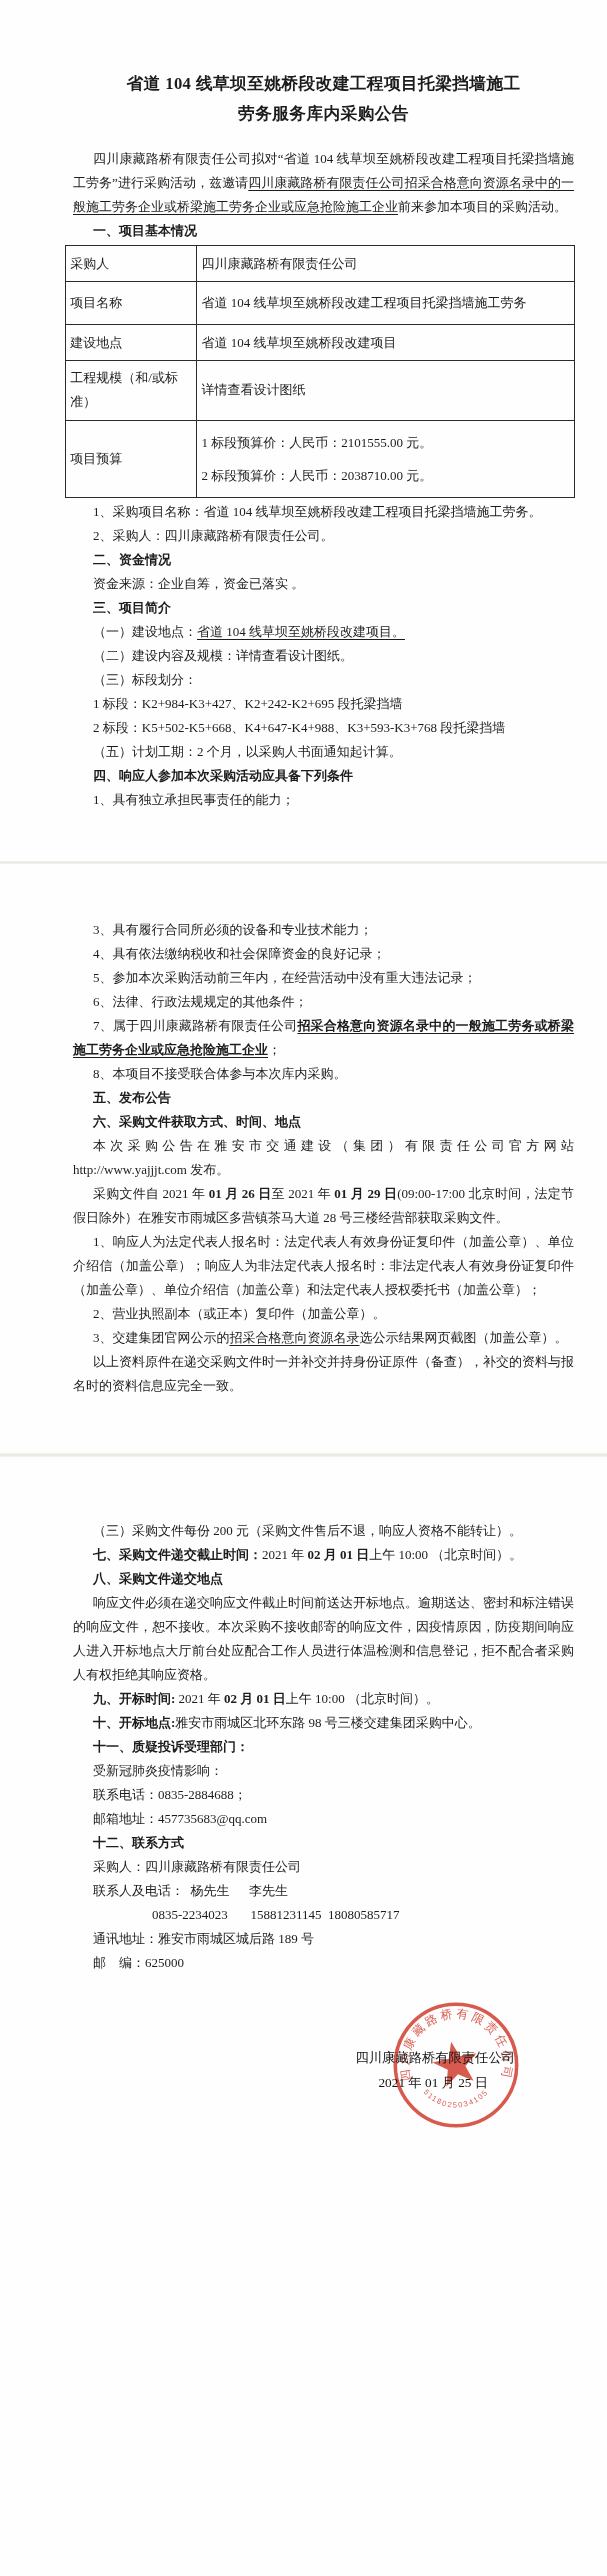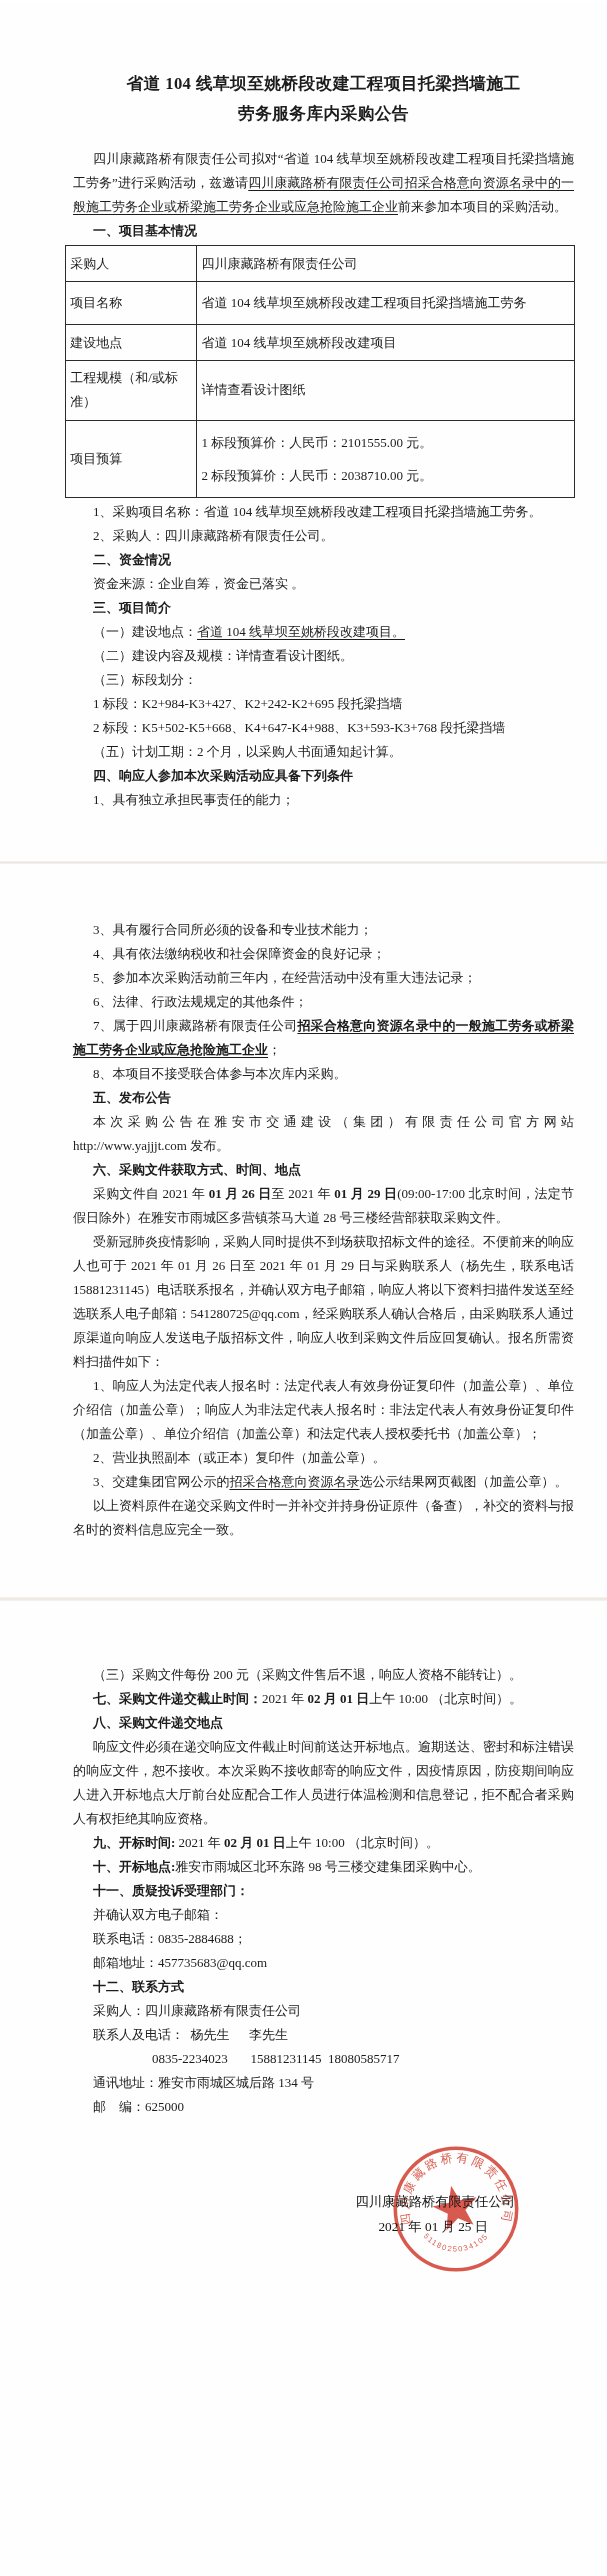--- a/index.html
+++ b/index.html
@@ -122,25 +122,24 @@
     </div>
 
   <p class="p">3、具有履行合同所必须的设备和专业技术能力；</p>
   <p class="p">4、具有依法缴纳税收和社会保障资金的良好记录；</p>
   <p class="p">5、参加本次采购活动前三年内，在经营活动中没有重大违法记录；</p>
   <p class="p">6、法律、行政法规规定的其他条件；</p>
   <p class="p"><span>7、属于四川康藏路桥有限责任公司</span><span class="u b">招采合格意向资源名录中的一般施工劳务或桥梁施工劳务企业或应急抢险施工企业</span><span>；</span></p>
   <p class="p">8、本项目不接受联合体参与本次库内采购。</p>
 
   <p class="p h">五、发布公告</p>
+  <p class="p h">六、采购文件获取方式、时间、地点</p>
+
   <p class="p">本次采购公告在雅安市交通建设（集团）有限责任公司官方网站 http://www.yajjjt.com 发布。</p>
-
-  <p class="p h">六、采购文件获取方式、时间、地点</p>
   <p class="p"><span>采购文件自 2021 年 </span><span class="b">01 月 26 日</span><span>至 2021 年 </span><span class="b">01 月 29 日</span><span>(09:00-17:00 北京时间，法定节假日除外）在雅安市雨城区多营镇茶马大道 28 号三楼经营部获取采购文件。</span></p>
-  <p class="p">受新冠肺炎疫情影响，采购人同时提供不到场获取招标文件的途径。不便前来的响应人也可于 2021 年 01 月 26 日至 2021 年 01 月 29 日与采购联系人（杨先生，联系电话 15881231145）电话联系报名，并确认双方电子邮箱，响应人将以下资料扫描件发送至经选联系人电子邮箱：541280725@qq.com，经采购联系人确认合格后，由采购联系人通过原渠道向响应人发送电子版招标文件，响应人收到采购文件后应回复确认。报名所需资料扫描件如下：</p>
   <p class="p">1、响应人为法定代表人报名时：法定代表人有效身份证复印件（加盖公章）、单位介绍信（加盖公章）；响应人为非法定代表人报名时：非法定代表人有效身份证复印件（加盖公章）、单位介绍信（加盖公章）和法定代表人授权委托书（加盖公章）；</p>
   <p class="p">2、营业执照副本（或正本）复印件（加盖公章）。</p>
   <p class="p"><span>3、交建集团官网公示的</span><span class="u">招采合格意向资源名录</span><span>选公示结果网页截图（加盖公章）。</span></p>
   <p class="p">以上资料原件在递交采购文件时一并补交并持身份证原件（备查），补交的资料与报名时的资料信息应完全一致。</p>
 
   <div class="page-gap gap2">
       <div class="band"></div>
     </div>
 
   <p class="p">（三）采购文件每份 200 元（采购文件售后不退，响应人资格不能转让）。</p>
@@ -148,29 +147,29 @@
   <p class="p"><span class="b">七、采购文件递交截止时间：</span><span>2021 年 </span><span class="b">02 月 01 日</span><span>上午 10:00 （北京时间）。</span></p>
 
   <p class="p h">八、采购文件递交地点</p>
   <p class="p">响应文件必须在递交响应文件截止时间前送达开标地点。逾期送达、密封和标注错误的响应文件，恕不接收。本次采购不接收邮寄的响应文件，因疫情原因，防疫期间响应人进入开标地点大厅前台处应配合工作人员进行体温检测和信息登记，拒不配合者采购人有权拒绝其响应资格。</p>
 
   <p class="p"><span class="b">九、开标时间: </span><span>2021 年 </span><span class="b">02 月 01 日</span><span>上午 10:00 （北京时间）。</span></p>
 
   <p class="p"><span class="b">十、开标地点:</span><span>雅安市雨城区北环东路 98 号三楼交建集团采购中心。</span></p>
 
   <p class="p h">十一、质疑投诉受理部门：</p>
-  <p class="p">并确认双方电子邮箱：</p>
+  <p class="p">受新冠肺炎疫情影响：</p>
   <p class="p">联系电话：0835-2884688；</p>
   <p class="p">邮箱地址：457735683@qq.com</p>
 
   <p class="p h">十二、联系方式</p>
   <p class="p">采购人：四川康藏路桥有限责任公司</p>
   <p class="p pre">联系人及电话：  杨先生　  李先生</p>
   <p class="p pre indent-deep">0835-2234023　   15881231145  18080585717</p>
-  <p class="p">通讯地址：雅安市雨城区城后路 134 号</p>
+  <p class="p">通讯地址：雅安市雨城区城后路 189 号</p>
   <p class="p">邮　编：625000</p>
 
   <div class="closing">
     <svg class="stamp" viewBox="0 0 170 170" xmlns="http://www.w3.org/2000/svg" style="font-size:17px">
       <defs>
         <path id="arcTop" d="M 29.6 108 A 60 60 0 1 1 140.4 108"></path>
         <path id="arcBottom" d="M 40.8 116 A 54 54 0 0 0 129.2 116"></path>
       </defs>
       <g fill="#cf3526" fill-opacity="0.82" stroke="none">
         <circle cx="85" cy="85" r="77" fill="none" stroke="#cf3526" stroke-opacity="0.82" stroke-width="4.5"></circle>

